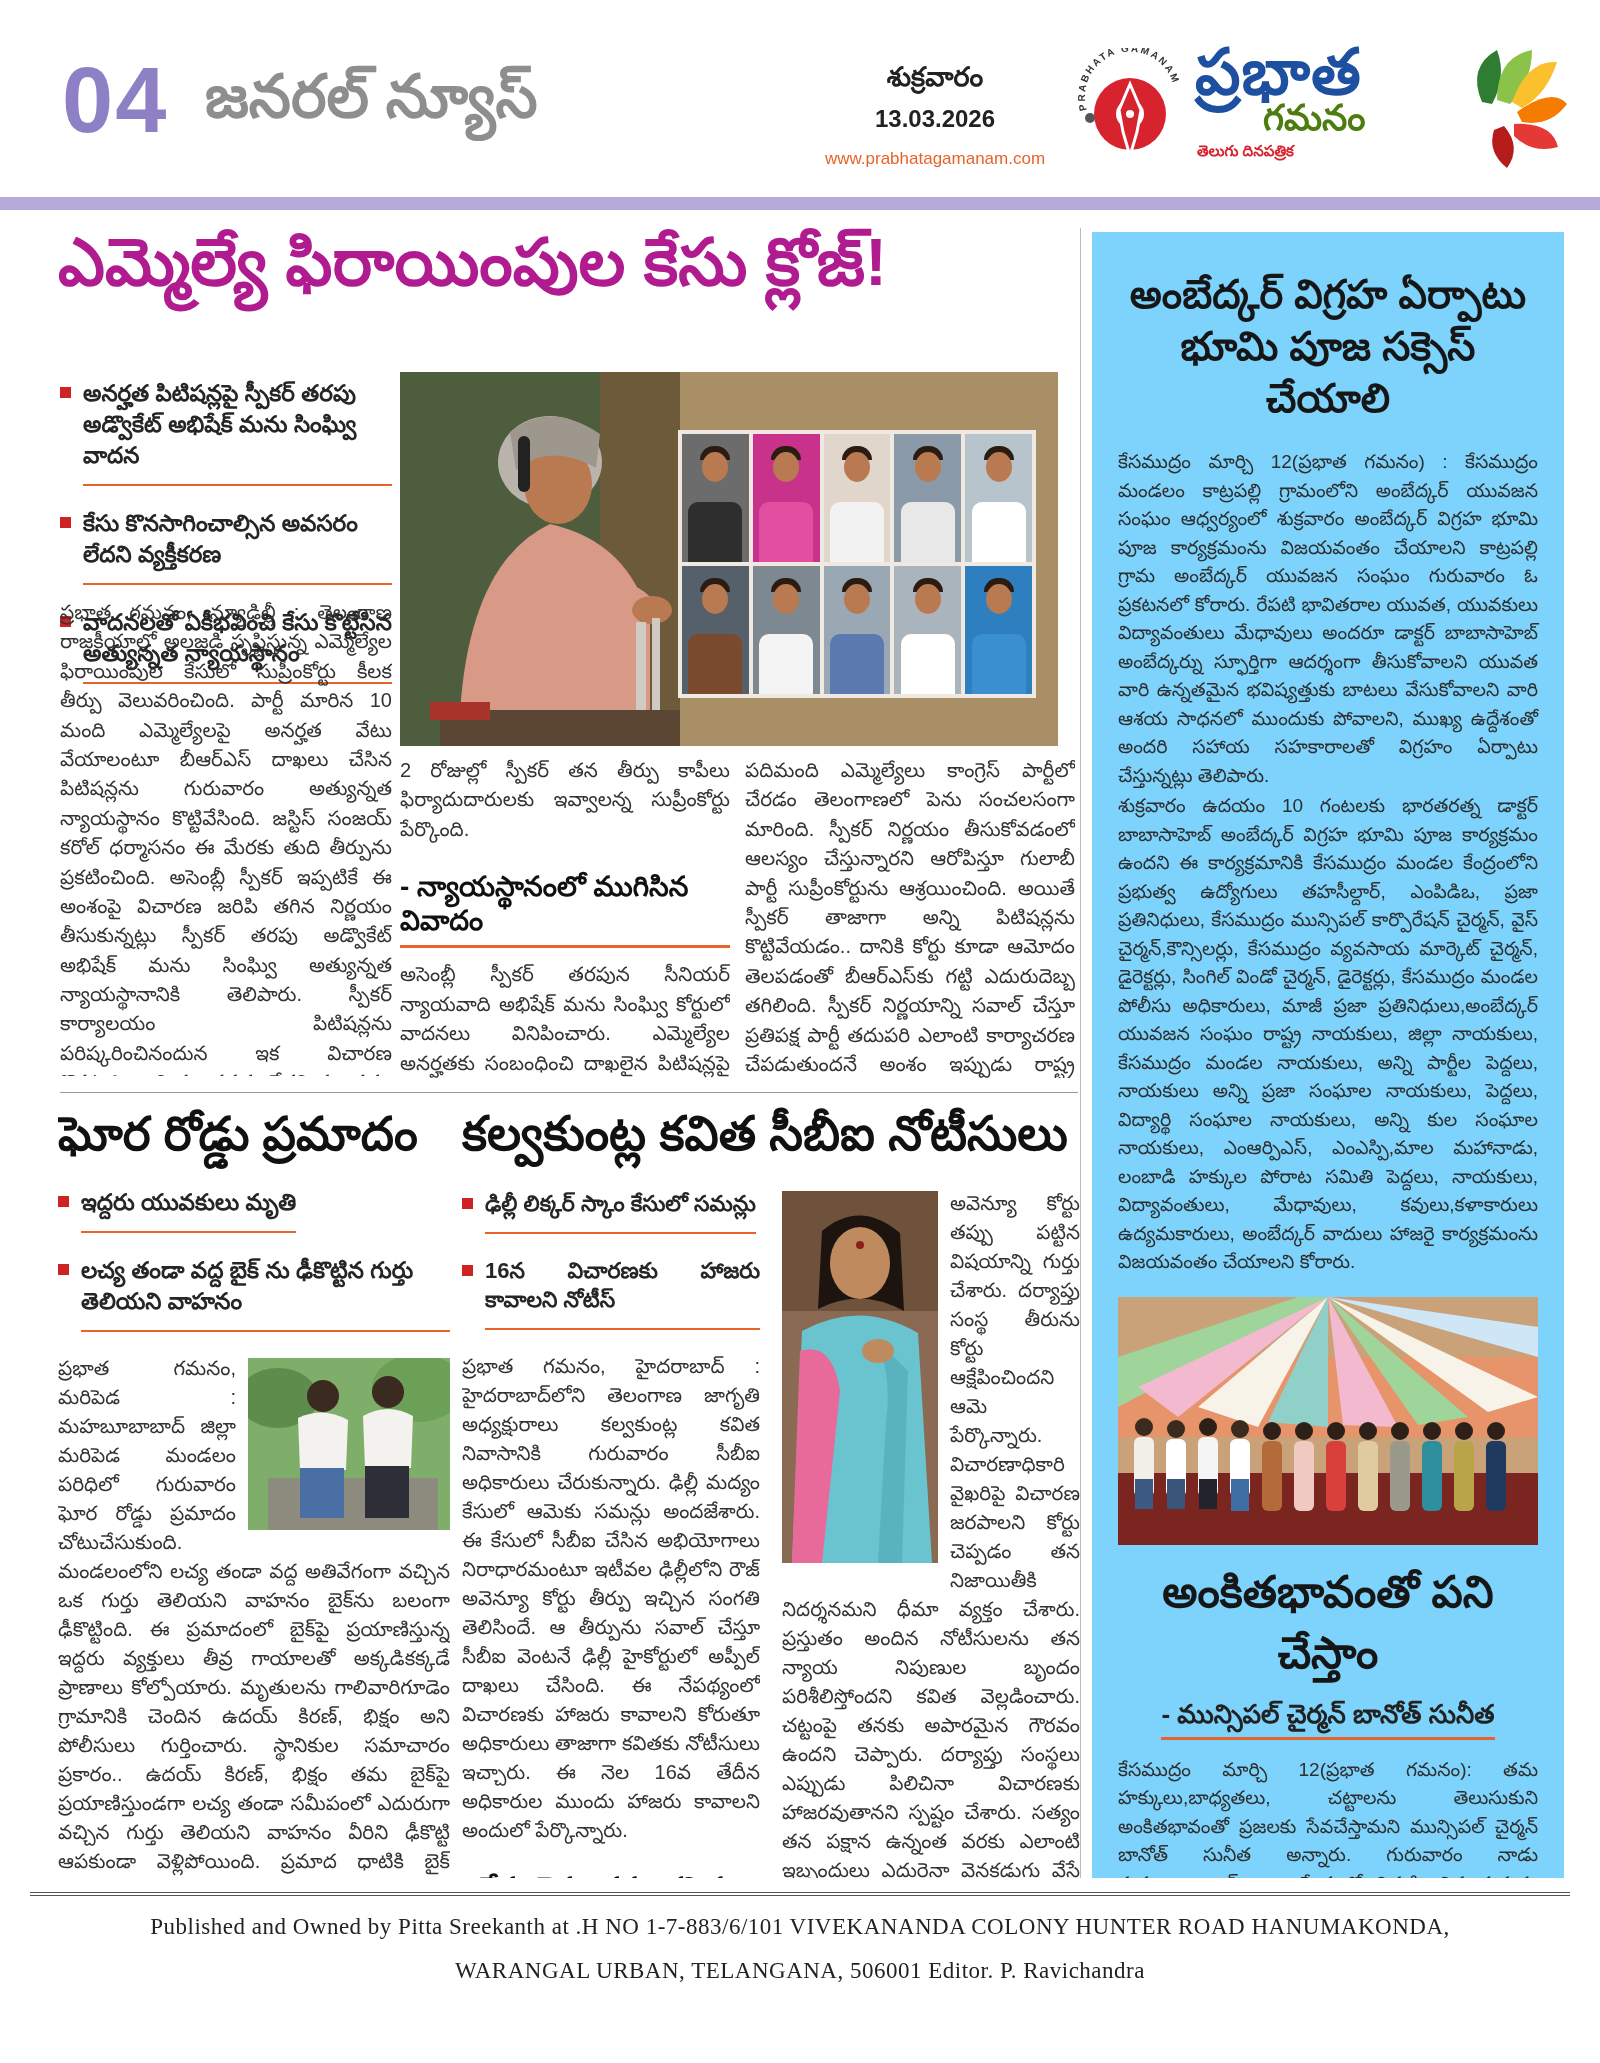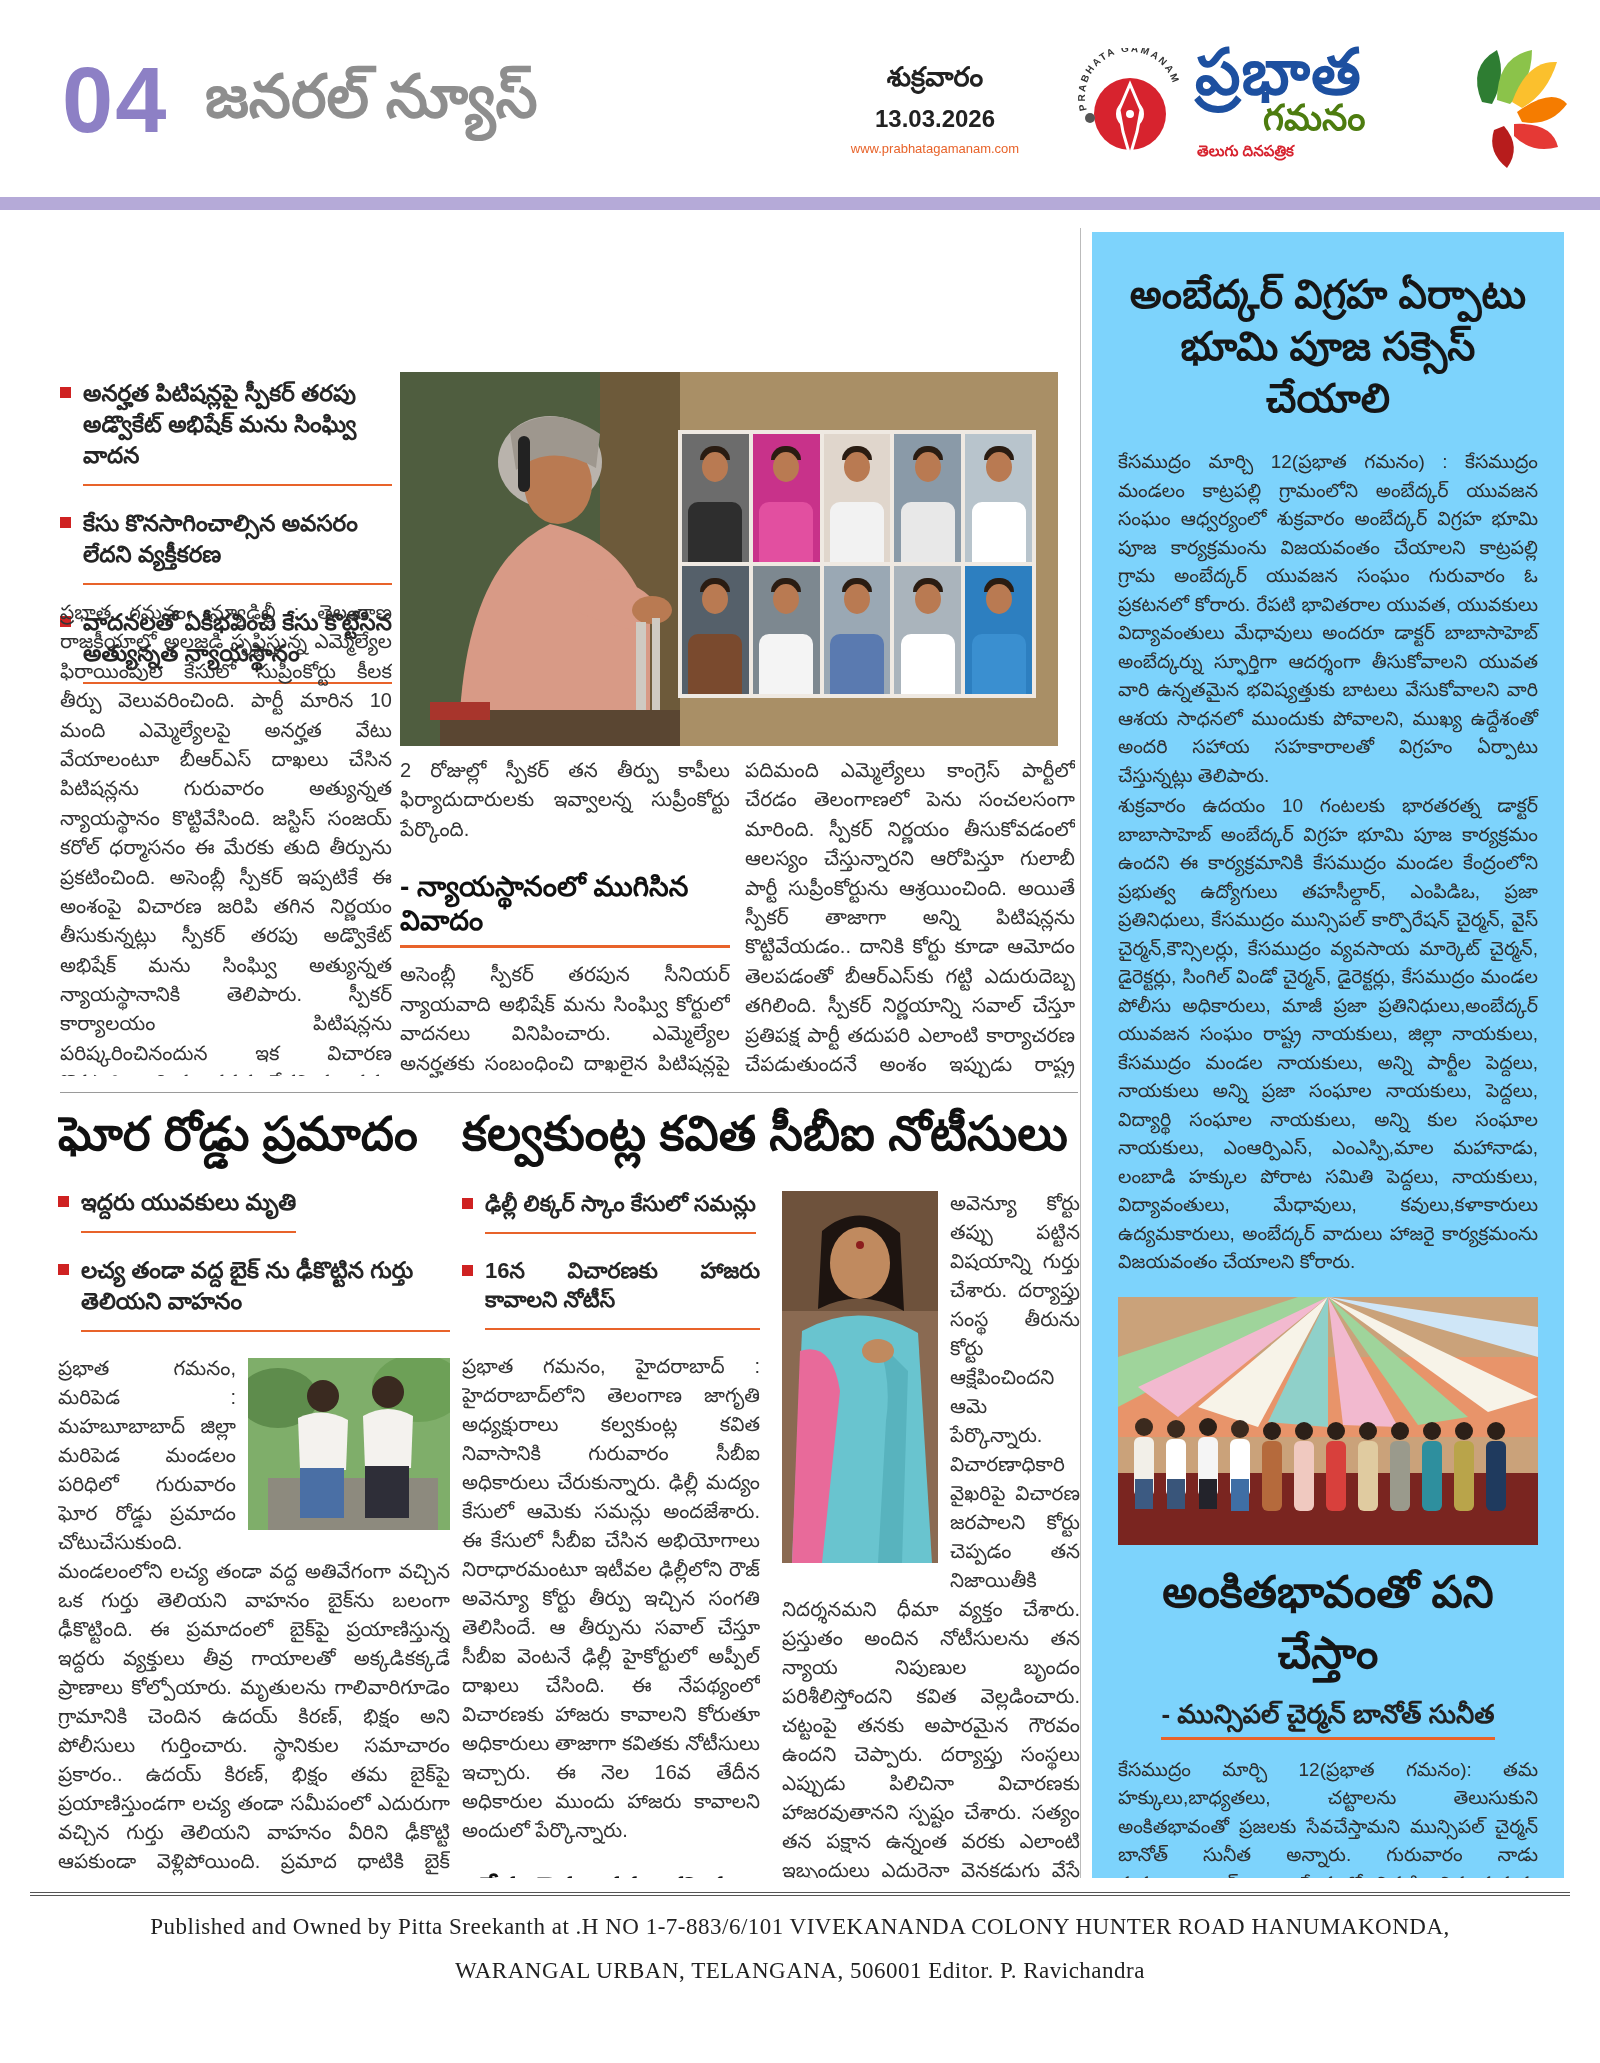--- a/index.html
+++ b/index.html
@@ -5,21 +5,21 @@
   html,body{margin:0;padding:0;background:#e9e9e9;}
   .page{position:relative;width:1600px;height:2063px;background:#ffffff;margin:0 auto;
         font-family:"Liberation Sans",sans-serif;color:#2b2b2b;overflow:hidden;}
   
   .masthead{position:absolute;left:0;top:0;width:1600px;height:197px;}
   .pageno{position:absolute;left:62px;top:48px;font-size:92px;font-weight:800;color:#8d80c5;letter-spacing:2px;}
   .section-title{position:absolute;left:205px;top:62px;font-size:60px;font-weight:800;color:#8e8e8e;}
   .datebox{position:absolute;left:770px;top:62px;width:330px;text-align:center;}
   .datebox .day{font-size:27px;font-weight:700;color:#222;}
   .datebox .date{font-size:24px;font-weight:700;color:#222;margin-top:6px;}
-  .datebox .site{font-size:13px;color:#e8632a;margin-top:8px;text-decoration:none;display:block;}
+  .datebox .site{font-size:17px;color:#e8632a;margin-top:16px;text-decoration:none;display:block;}
   .emblem{position:absolute;left:1075px;top:48px;width:110px;height:115px;}
   .brand{position:absolute;left:1195px;top:40px;width:370px;height:150px;}
   .brand .t1{font-size:64px;font-weight:800;color:#1d50a0;letter-spacing:1px;line-height:1;}
   .brand .t2{font-size:36px;font-weight:800;color:#4d7c0f;margin-left:68px;margin-top:-4px;line-height:1;}
   .brand .tag{position:absolute;left:2px;top:102px;font-size:15px;font-weight:700;color:#d7232e;}
   .leaves{position:absolute;left:1462px;top:42px;width:110px;height:130px;}
   .purple-bar{position:absolute;left:0;top:197px;width:1600px;height:13px;background:#b5aad8;}
   
   .headline-main{position:absolute;left:58px;top:228px;width:1020px;font-size:66px;line-height:1.05;
                  font-weight:800;color:#b01c90;}
@@ -109,20 +109,21 @@
         <path d="M35 58 Q35 15 70 8 Q70 40 48 62 Z" fill="#8bc34a"></path>
         <path d="M50 60 Q65 18 95 20 Q85 52 60 66 Z" fill="#fbc02d"></path>
         <path d="M55 70 Q90 45 105 62 Q88 85 60 80 Z" fill="#f57c00"></path>
         <path d="M52 82 Q90 80 96 105 Q70 112 52 94 Z" fill="#e53935"></path>
         <path d="M42 84 Q60 105 45 126 Q25 110 32 88 Z" fill="#b71c1c"></path>
       </svg>
     </div>
   </div>
   <div class="purple-bar"></div>
 
+  <div class="headline-main">ఎమ్మెల్యే ఫిరాయింపుల కేసు క్లోజ్!</div>
 
   <div class="bullets">
     <div class="bullet">
       <span class="sq"></span>
       <span class="bt">అనర్హత పిటిషన్లపై స్పీకర్ తరపు అడ్వొకేట్ అభిషేక్ మను సింఘ్వి వాదన</span>
     </div>
     <div class="bullet">
       <span class="sq"></span>
       <span class="bt">కేసు కొనసాగించాల్సిన అవసరం లేదని వ్యక్తీకరణ</span>
     </div>

